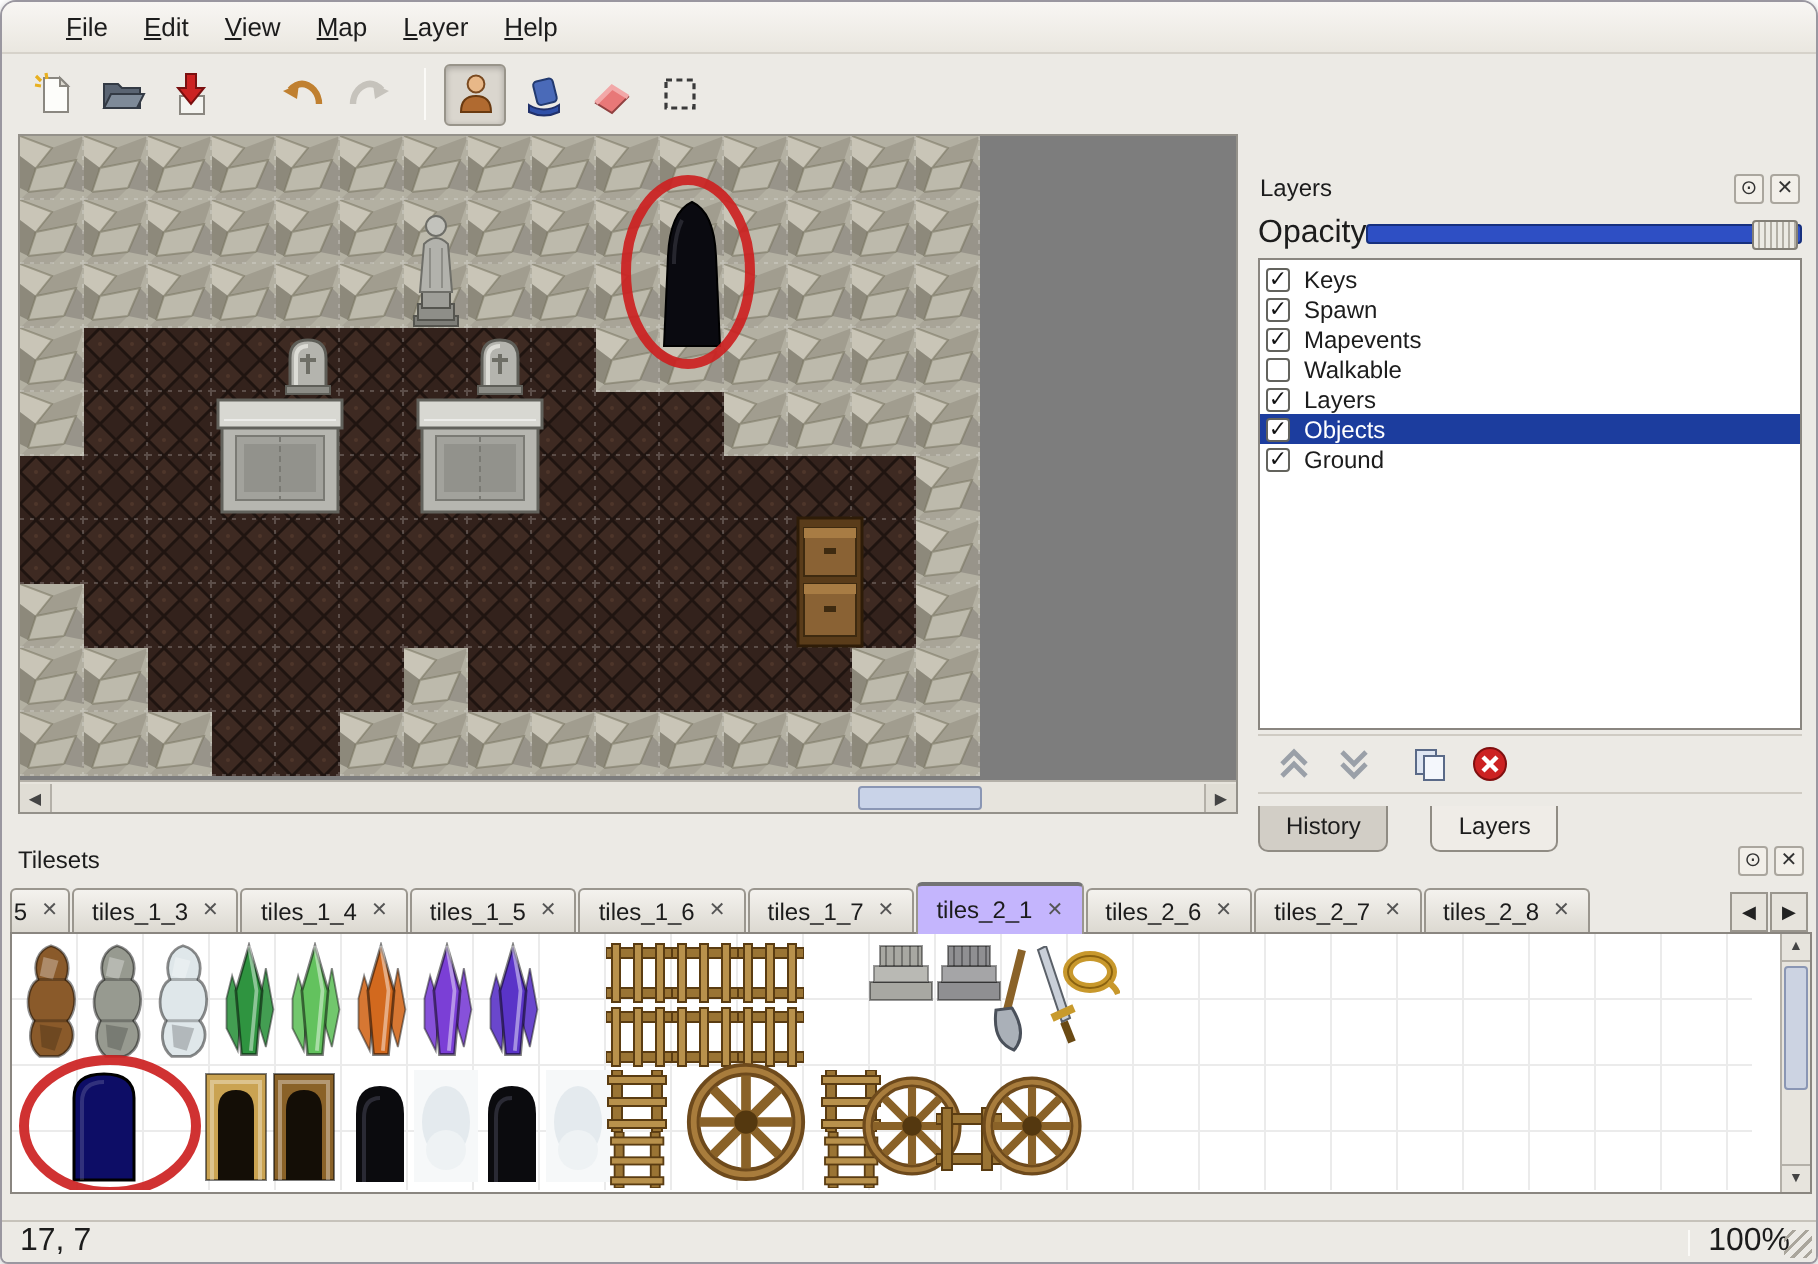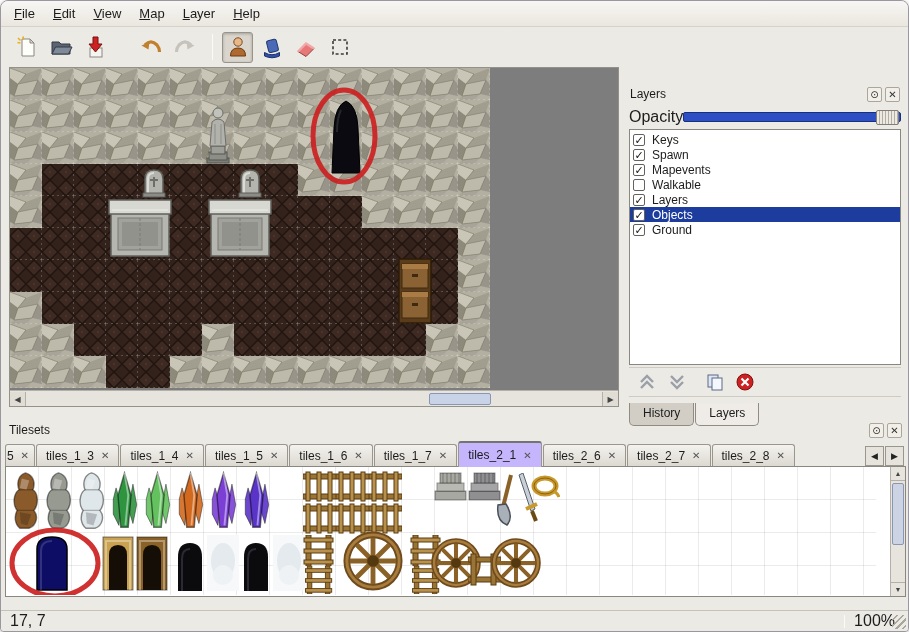--- a/index.html
+++ b/index.html
@@ -2,21 +2,21 @@
 <html><head>
 <meta charset="utf-8">
 <style>
   *{margin:0;padding:0;box-sizing:border-box}
   html,body{background:#fff}
   body{font-family:"Liberation Sans","DejaVu Sans",sans-serif;font-size:12px;color:#1c1c1c}
   .window{position:relative;width:909px;height:632px;background:#eceae5;border:1px solid #9a97a0;
           border-radius:8px 8px 4px 4px;overflow:hidden;box-shadow:0 1px 4px rgba(0,0,0,.25)}
   
   .menubar{position:absolute;left:0;top:0;width:100%;height:26px;display:flex;align-items:center;
-           padding-left:4px;background:linear-gradient(#f8f6f3,#eae7e0);border-bottom:1px solid #d6d2ca}
+           padding-left:23px;background:linear-gradient(#f8f6f3,#eae7e0);border-bottom:1px solid #d6d2ca}
   .menu-item{display:inline-block;padding:4px 9px;font-size:13px;cursor:default}
   .menu-item::first-letter{text-decoration:underline}
   
   .toolbar{position:absolute;left:0;top:27px;width:100%;height:38px;display:flex;align-items:center;padding-left:10px}
   .tbtn{width:31px;height:31px;display:flex;align-items:center;justify-content:center;border:1px solid transparent;border-radius:3px;margin-right:3px}
   .tbtn svg{width:24px;height:24px}
   .tbtn.pressed{background:#dad6ce;border-color:#98948a;box-shadow:inset 0 1px 3px rgba(0,0,0,.25)}
   .tb-gap{width:22px}
   .tb-sep{width:1px;height:26px;background:#c4c0b8;border-right:1px solid #fbfaf7;margin:0 9px}
   
@@ -43,21 +43,21 @@
   .layer-row{height:15px;display:flex;align-items:center;padding-left:3px;font-size:12px}
   .layer-row.selected{background:#1c3d9e;color:#fff}
   .cb{width:12px;height:12px;background:#fff;border:1px solid #63635d;border-radius:2px;margin-right:7px;
       display:flex;align-items:center;justify-content:center}
   .cb .mark{font-style:normal;font-size:11px;line-height:10px;font-weight:bold;color:#111}
   .layer-btnrow{position:absolute;left:3px;right:3px;top:282px;height:30px;display:flex;align-items:center;
                 border-top:1px solid #cfcbc3;border-bottom:1px solid #cfcbc3}
   .lbtn{width:24px;height:24px;margin-left:6px;display:flex;align-items:center;justify-content:center}
   .dock-tabs{position:absolute;left:3px;top:318px;height:26px;display:flex}
   .dock-tab{height:23px;padding:3px 13px;font-size:12px;background:#d2cec6;border:1px solid #908c84;border-top:none;
-            border-radius:0 0 5px 5px;margin-right:1px}
+            border-radius:0 0 5px 5px;margin-right:21px}
   .dock-tab.active{background:#efece7}
   
   .tilesets-dock{position:absolute;left:4px;top:420px;width:901px;height:190px}
   .ts-tabs{position:absolute;left:0;top:20px;right:0;height:26px;display:flex;align-items:flex-end;
            border-bottom:1px solid #8a8680;padding-right:44px}
   .ts-tab{height:22px;display:flex;align-items:center;padding:0 9px;margin-right:1px;font-size:12px;white-space:nowrap;
           background:linear-gradient(#f4f2ee,#dcd9d1);border:1px solid #9a968e;border-bottom:none;border-radius:3px 3px 0 0}
   .ts-tab .x{margin-left:7px;font-size:10px;color:#555}
   .ts-tab.active{height:26px;background:#c4b5fd;border-top:2px solid #737373;margin-bottom:-1px;z-index:2}
   .ts-tab.partial{width:30px;overflow:hidden;justify-content:flex-end;padding:0 5px}

